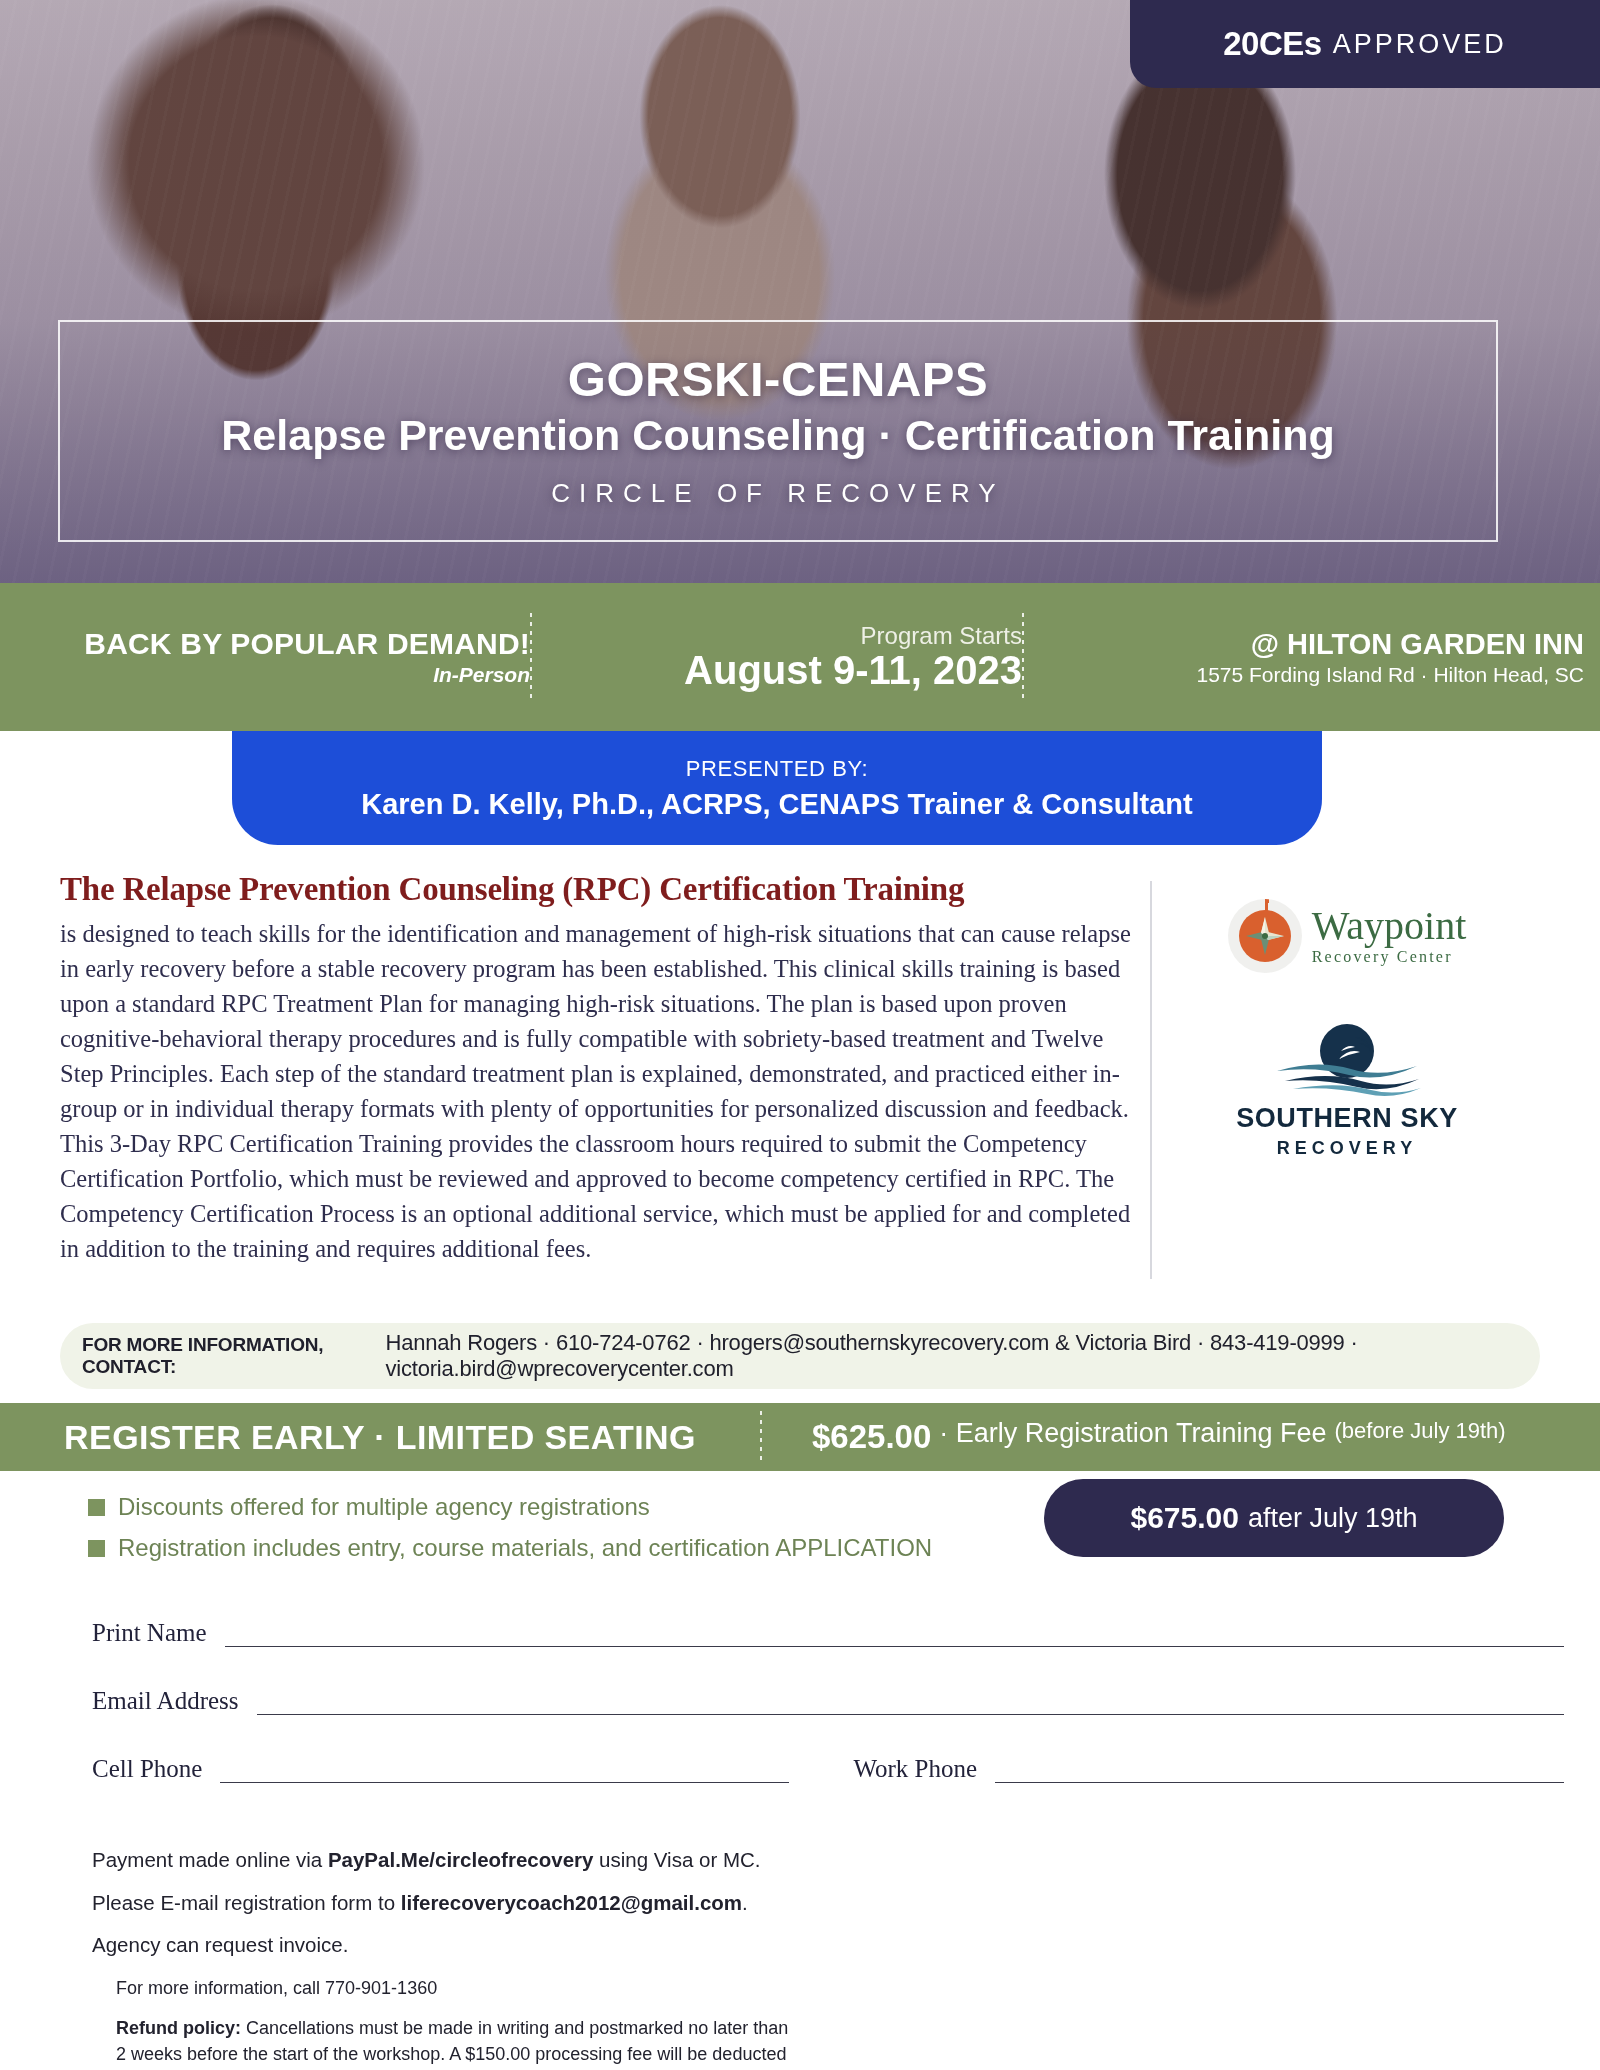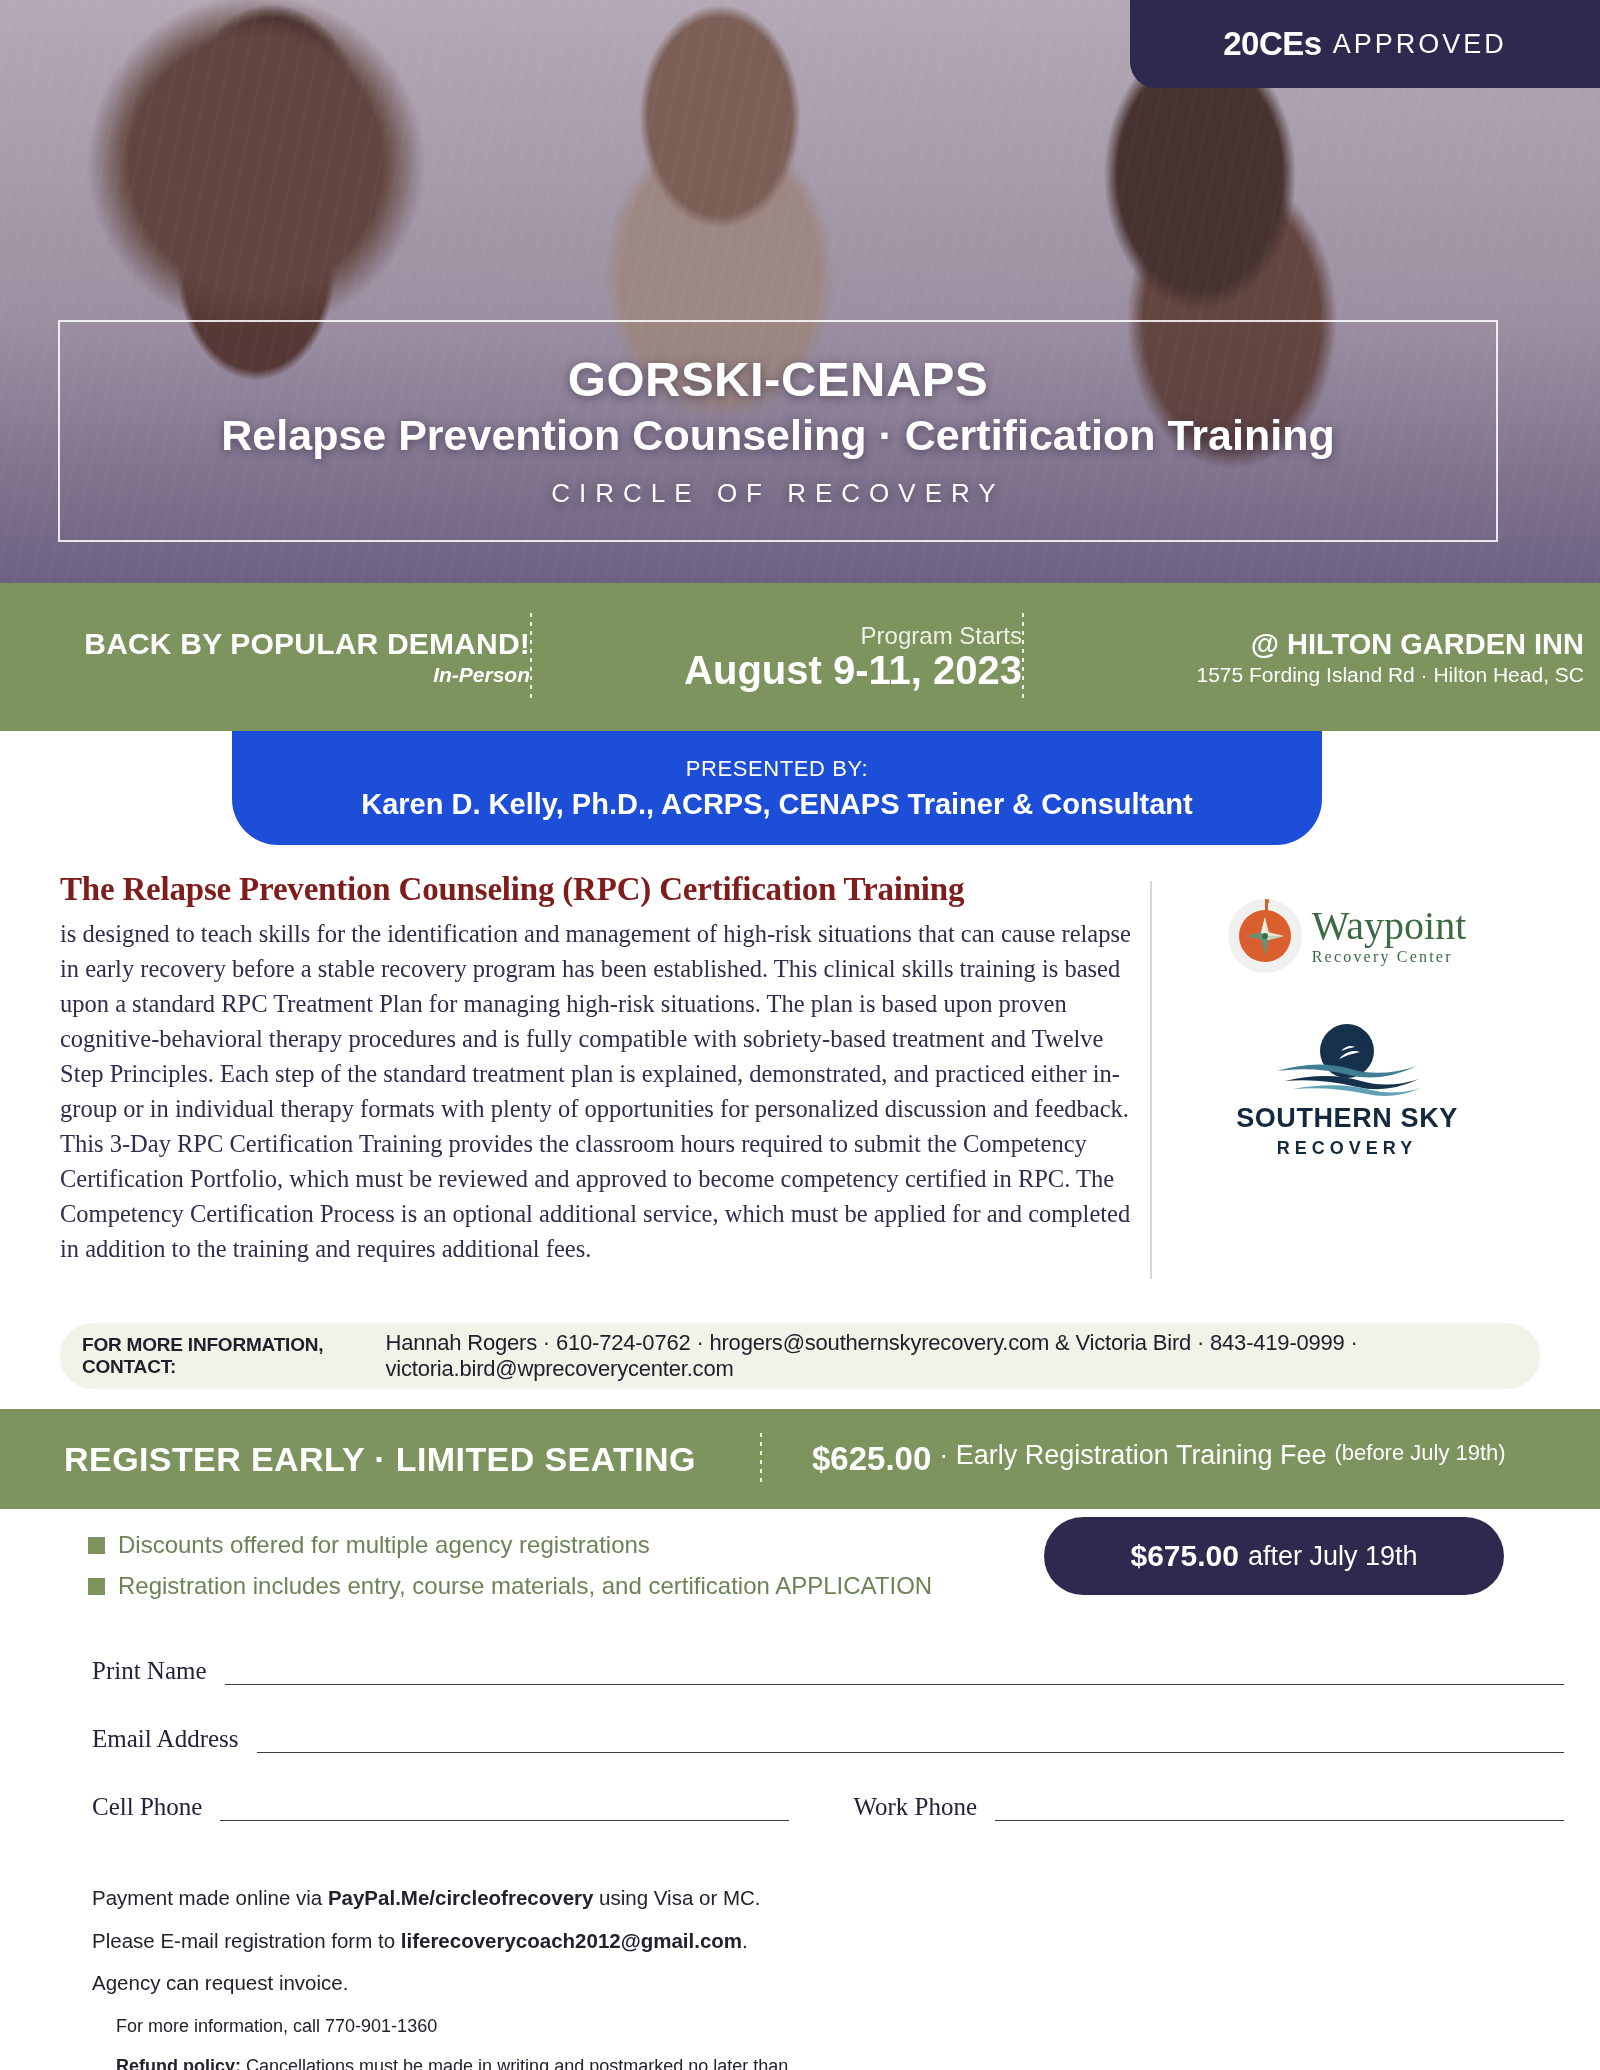--- a/index.html
+++ b/index.html
@@ -94,21 +94,21 @@
 
   .nbcc{font-size:16.5px;color:#2f2f39;line-height:1.35;margin-top:46px;text-align:left;padding-left:6px;}
 
   
   .contact{margin:30px 60px 0 60px;height:66px;background:#f0f3e8;border-radius:33px;
     display:flex;align-items:center;padding-left:22px;box-sizing:border-box;}
   .contact .lbl{font-size:19px;font-weight:bold;color:#20202c;letter-spacing:-.2px;}
   .contact .val{font-size:22px;color:#20202c;margin-left:7px;letter-spacing:-.2px;}
 
   
-  .regbar{margin-top:20px;width:1600px;height:100px;background:#7d945f;color:#fff;
+  .regbar{margin-top:14px;width:1600px;height:68px;background:#7d945f;color:#fff;
     display:flex;align-items:center;}
   .regbar .rb-title{width:760px;text-align:center;font-size:34px;font-weight:bold;letter-spacing:.4px;}
   .regbar .rb-div{width:2px;height:52px;background:repeating-linear-gradient(180deg,rgba(255,255,255,.85) 0 4px, transparent 4px 9px);}
   .regbar .rb-fee{padding-left:50px;display:flex;align-items:flex-start;gap:0;}
   .rb-amt{font-size:33px;font-weight:bold;}
   .rb-desc{font-size:27px;font-weight:300;margin-left:8px;}
   .rb-note{font-size:22px;font-weight:300;margin-left:8px;}
 
   
   .incl-row{display:flex;align-items:flex-start;margin-top:22px;}

